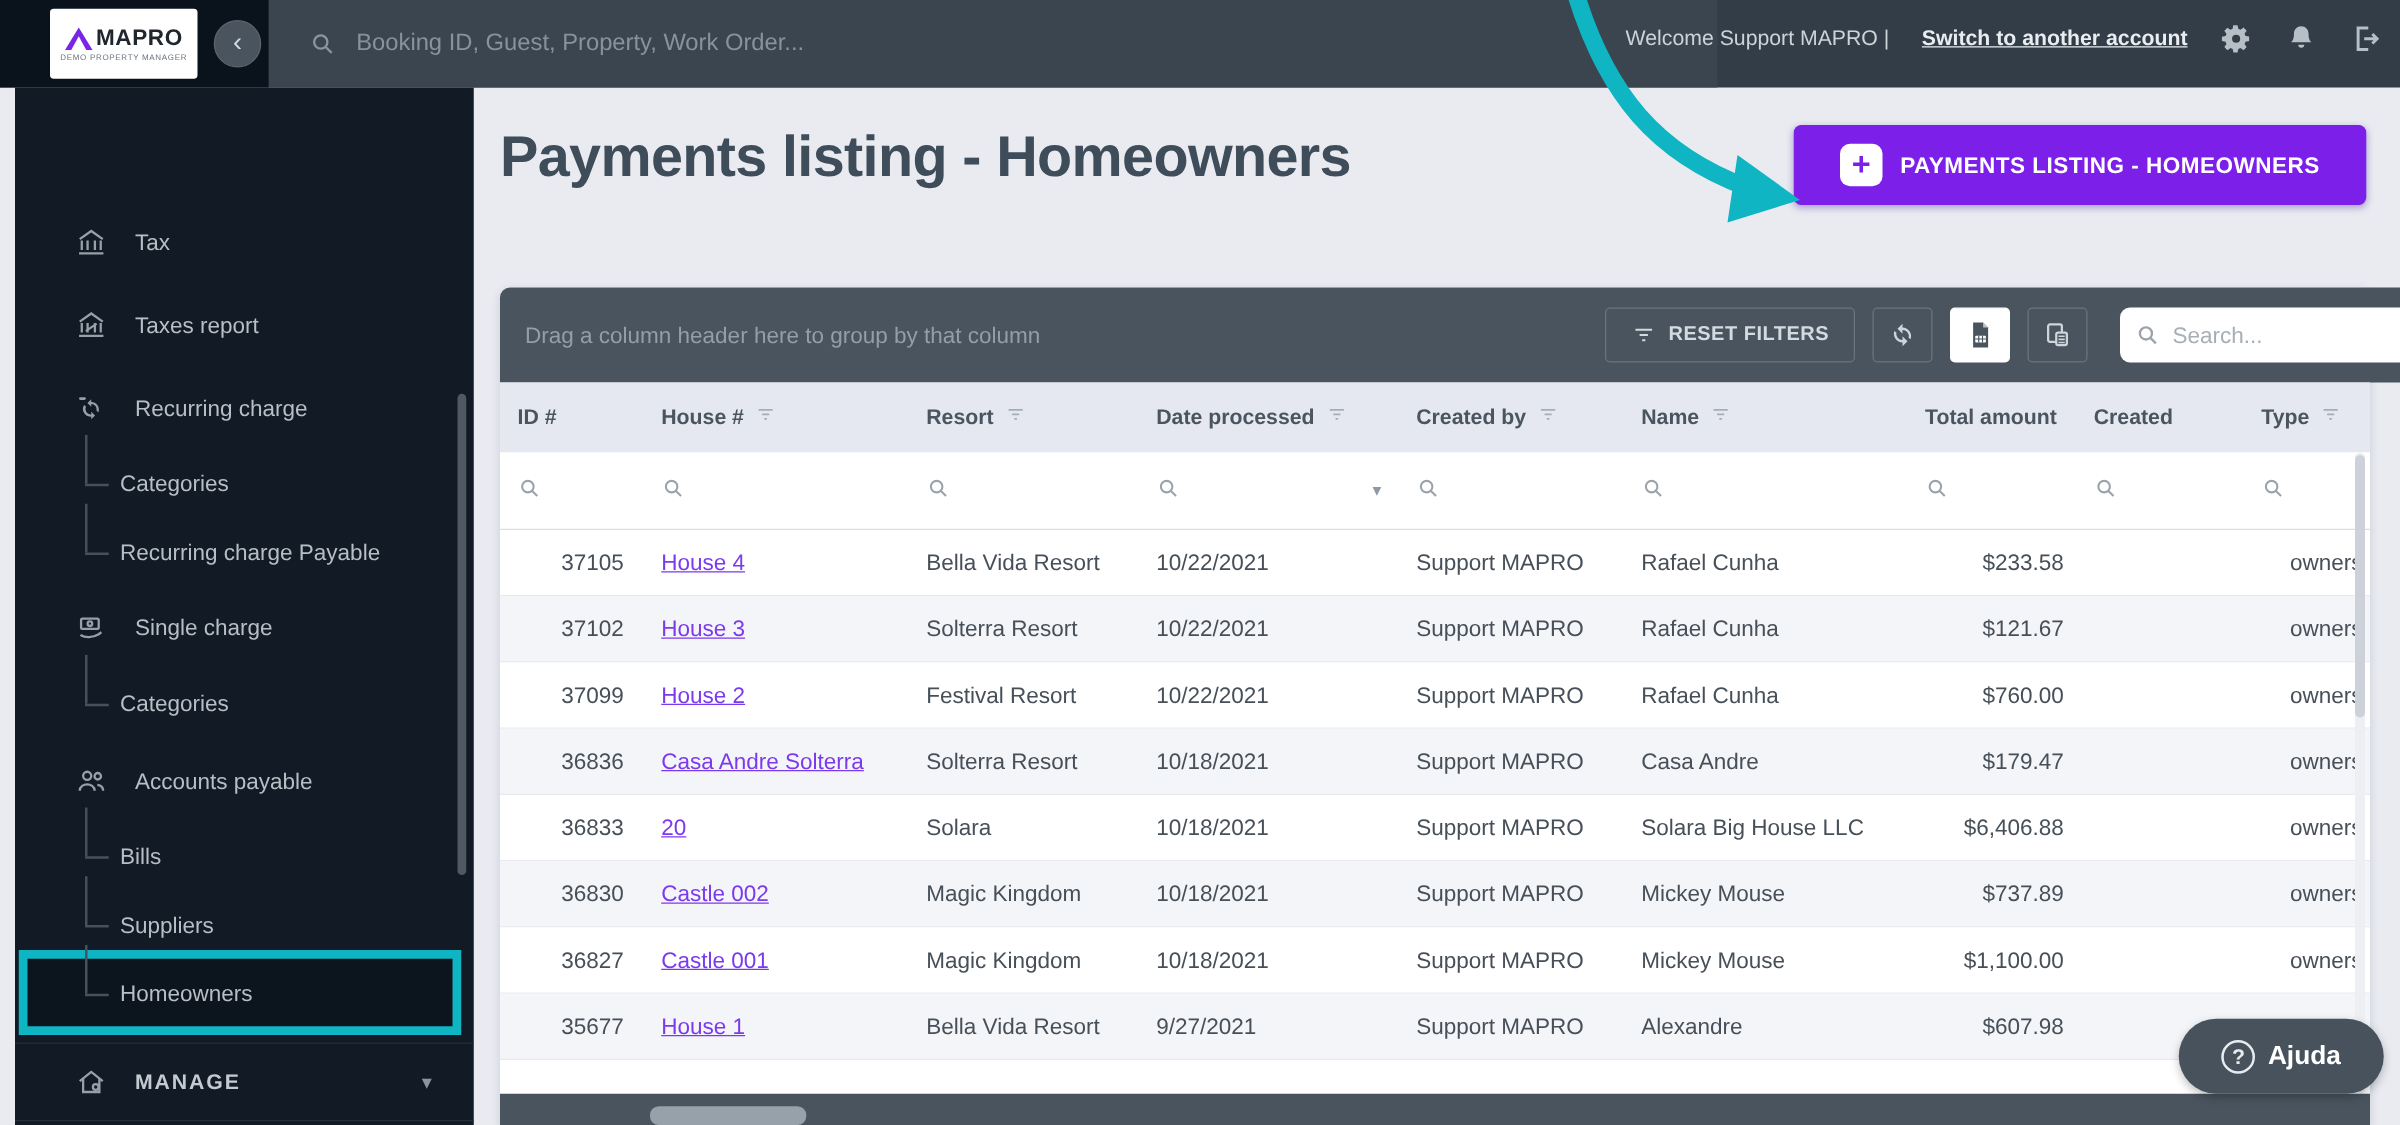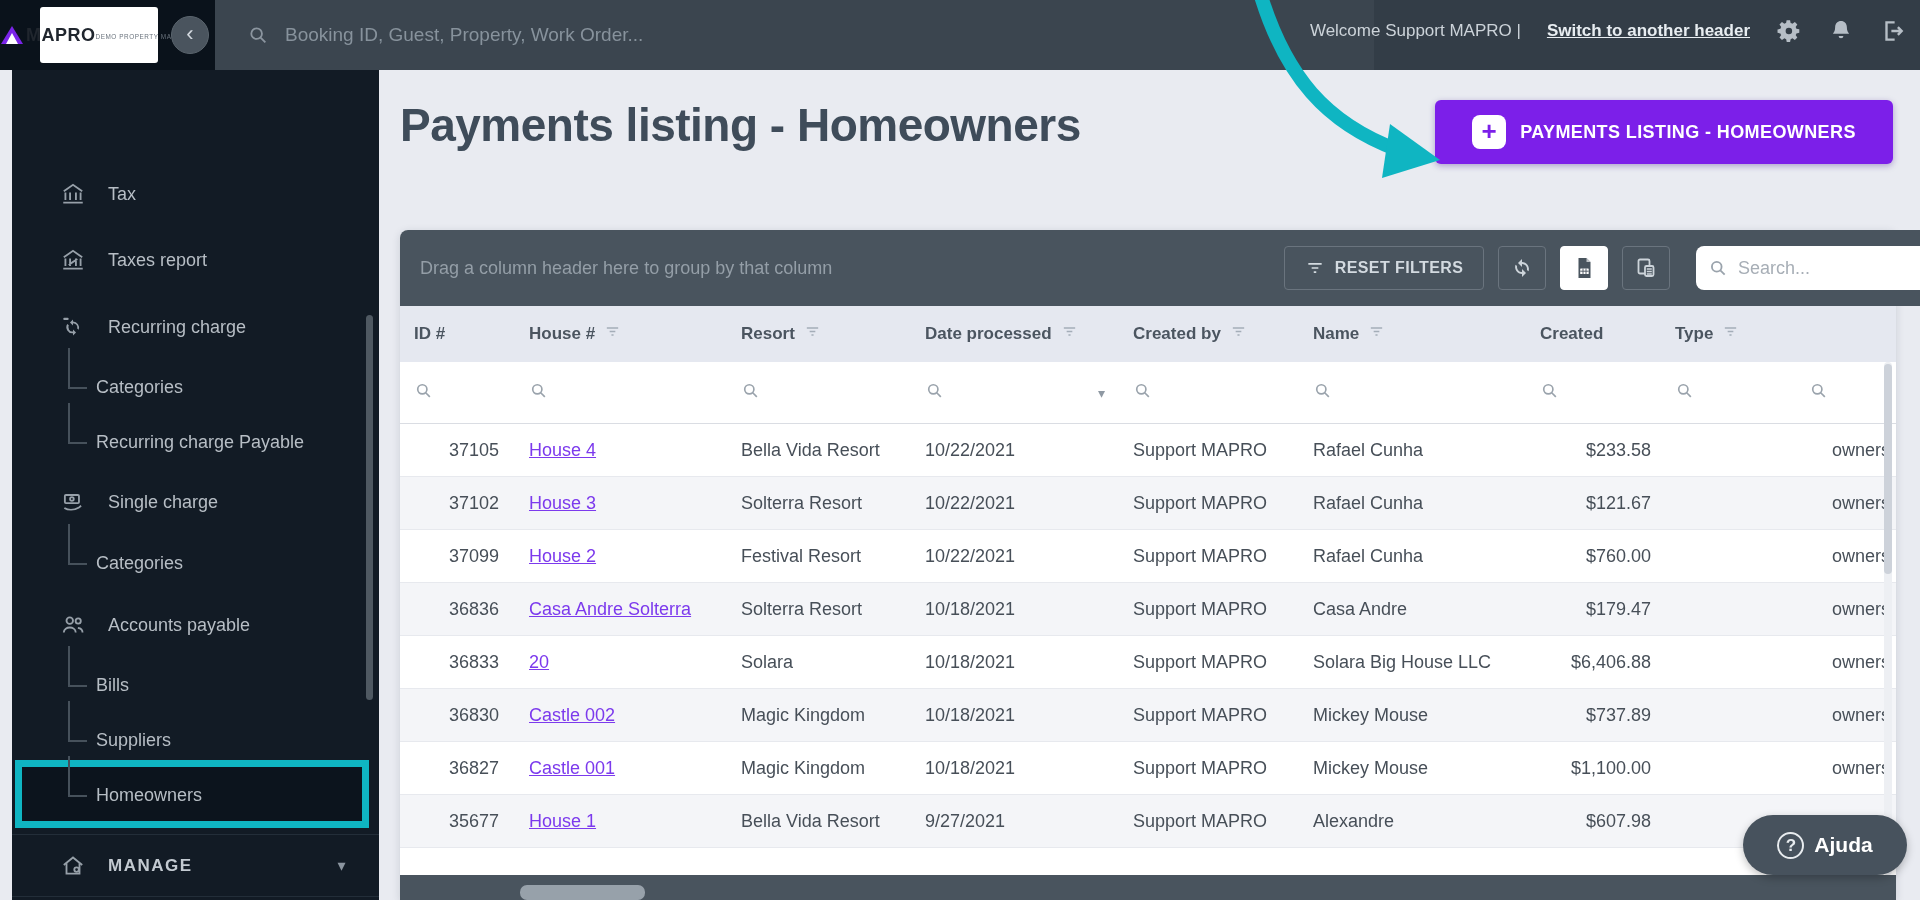--- a/index.html
+++ b/index.html
@@ -4,21 +4,21 @@
 <style>
   * { margin:0; padding:0; box-sizing:border-box; }
   html,body { width:1920px; height:900px; overflow:hidden; background:#e9ebf1;
     font-family:"Liberation Sans","DejaVu Sans",sans-serif; }
   .stage { position:relative; width:1920px; height:900px; }
 
   
   .topbar { position:absolute; left:0; top:0; width:1920px; height:70px; background:#333d47; z-index:10; }
   .topbar-left { position:absolute; left:0; top:0; width:215px; height:70px; background:#0a121b; }
   .logo-chip { position:absolute; left:40px; top:7px; width:118px; height:56px; background:#ffffff; border-radius:3px;
-    display:flex; flex-direction:row; align-items:center; justify-content:center; }
+    display:flex; flex-direction:column; align-items:center; justify-content:center; }
   .logo-row { display:flex; align-items:center; gap:3px; }
   .logo-tri { width:0; height:0; border-left:11px solid transparent; border-right:11px solid transparent; border-bottom:18px solid #7a24e8; position:relative; }
   .logo-tri::after { content:""; position:absolute; left:-6px; top:7px; width:0; height:0;
     border-left:6px solid transparent; border-right:6px solid transparent; border-bottom:11px solid #ffffff; }
   .logo-word { font-size:18px; font-weight:800; color:#20262e; letter-spacing:.5px; }
   .logo-tag { font-size:6.4px; color:#6a737d; letter-spacing:.55px; margin-top:2px; white-space:nowrap; }
   .collapse-btn { position:absolute; left:171px; top:16px; width:38px; height:38px; border-radius:50%;
     background:#4a545e; border:1px solid #5b656e; color:#d3d9df; font-size:22px; line-height:34px; text-align:center; cursor:pointer; z-index:12;}
   .topbar-search { position:absolute; left:215px; top:0; width:1159px; height:70px; background:#3b454f;
     display:flex; align-items:center; }
@@ -133,21 +133,21 @@
       <span class="mag tb-icon" style="width:22px;height:22px">
         <svg viewBox="0 0 24 24" fill="none" stroke="currentColor" stroke-width="2">
             <circle cx="10.5" cy="10.5" r="5.8"></circle>
             <path d="M14.8 14.8 20 20"></path>
           </svg>
       </span>
       <input type="text" placeholder="Booking ID, Guest, Property, Work Order..." style="">
     </div>
     <div class="topbar-right">
       <span class="welcome">Welcome Support MAPRO |</span>
-      <a class="switch-link">Switch to another header</a>
+      <a class="switch-link">Switch to another account</a>
       <span class="tb-icon">
         <svg viewBox="0 0 24 24">
             <path fill="currentColor" d="M21.5 13.6v-3.2l-2.7-.5a7 7 0 0 0-.7-1.6l1.6-2.3-2.3-2.3-2.3 1.6a7 7 0 0 0-1.6-.7L13 2h-3.2l-.5 2.7a7 7 0 0 0-1.6.7L5.5 3.8 3.2 6.1l1.6 2.3a7 7 0 0 0-.7 1.6l-2.7.5v3.2l2.7.5c.2.6.4 1.1.7 1.6l-1.6 2.3 2.3 2.3 2.3-1.6c.5.3 1 .5 1.6.7l.5 2.7H13l.5-2.7a7 7 0 0 0 1.6-.7l2.3 1.6 2.3-2.3-1.6-2.3c.3-.5.5-1 .7-1.6z"></path>
             <circle cx="11.9" cy="12" r="3" fill="#333d47"></circle>
           </svg>
       </span>
       <span class="tb-icon">
         <svg viewBox="0 0 24 24">
             <path fill="currentColor" d="M12 2.8c-3.1 0-5.4 2.4-5.4 5.6 0 3.6-1 5-2.1 6.1h15c-1.1-1.1-2.1-2.5-2.1-6.1 0-3.2-2.3-5.6-5.4-5.6z"></path>
             <path fill="currentColor" d="M9.8 16.5a2.2 2.2 0 0 0 4.4 0z"></path>
@@ -350,20 +350,23 @@
                 <path d="M4 7h16M8 12h8M10.5 17h3"></path>
               </svg></span>
           </div>
           <div class="hcell">
             <span>Name</span>
             <span class="funnel"><svg width="17" height="17" viewBox="0 0 24 24" fill="none" stroke="currentColor" stroke-width="2">
                 <path d="M4 7h16M8 12h8M10.5 17h3"></path>
               </svg></span>
           </div>
           <div class="hcell right">
+            <span>Total amount</span>
+          </div>
+          <div class="hcell right">
             <span>Created</span>
           </div>
           <div class="hcell right">
             <span>Type</span>
             <span class="funnel"><svg width="17" height="17" viewBox="0 0 24 24" fill="none" stroke="currentColor" stroke-width="2">
                 <path d="M4 7h16M8 12h8M10.5 17h3"></path>
               </svg></span>
           </div>
         </div>
       <div class="grid-filter">

